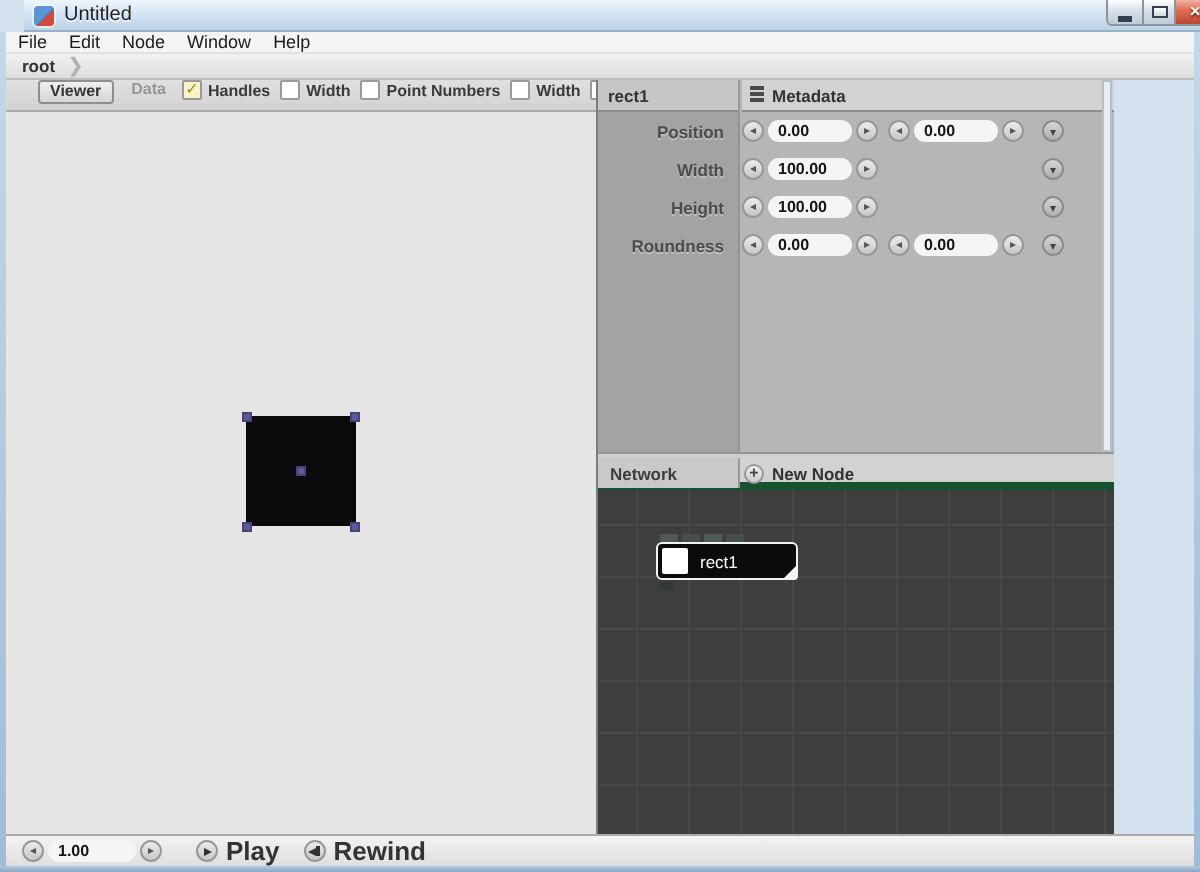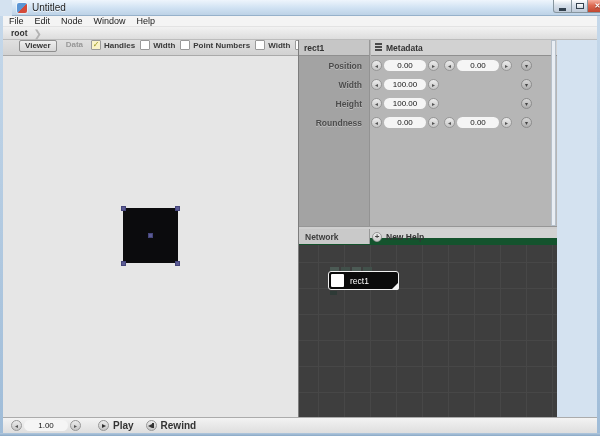--- a/index.html
+++ b/index.html
@@ -59,30 +59,30 @@
     display:flex;align-items:center;padding-left:4px;box-sizing:border-box;font-size:8.5px;font-weight:bold;color:#333}
   .meta-icon{width:7px;height:9px;margin-right:4px;
     background:repeating-linear-gradient(#4a4a4a 0 2px,rgba(0,0,0,0) 2px 3px)}
   .prow{position:absolute;left:0;right:16px;height:19px;display:flex;align-items:center}
   .plabel{width:63px;text-align:right;font-size:8.5px;font-weight:bold;color:#4c4c4c;
     text-shadow:0 1px 0 rgba(255,255,255,.3);padding-right:9px;flex:none}
   .spin{display:inline-flex;align-items:center;margin-right:5px}
   .sarrow{width:11px;height:11px;border-radius:50%;background:linear-gradient(#ececec,#c6c6c6);
     border:1px solid #979797;box-sizing:border-box;font-size:6px;color:#555;
     display:flex;align-items:center;justify-content:center;line-height:1}
-  .sval{min-width:32px;height:11px;background:#f5f5f5;border-radius:6px;margin:0 2px;font-size:8px;font-weight:normal;
-    color:#141414;text-align:center;line-height:11px;padding:0 5px;box-sizing:content-box}
+  .sval{min-width:32px;height:11px;background:#f5f5f5;border-radius:6px;margin:0 2px;font-size:8px;font-weight:bold;
+    color:#141414;line-height:11px;padding:0 5px;box-sizing:content-box}
   .pmenu{position:absolute;right:9px;top:4px;width:11px;height:11px;border-radius:50%;
     background:linear-gradient(#d6d6d6,#aeaeae);border:1px solid #8c8c8c;box-sizing:border-box;
     font-size:6px;color:#444;display:flex;align-items:center;justify-content:center}
   .param-scrollbar{position:absolute;right:1px;top:0;width:5px;height:186px;background:#e9eef4;
     border:1px solid #b6c0ca;box-sizing:border-box}
   .h-splitter{position:absolute;left:0;top:186px;right:0;height:3px;background:#cfcfcf;border-top:1px solid #969696;box-sizing:border-box}
   .network-header{position:absolute;left:0;top:189px;right:0;height:16px;background:#d2d2d2;
-    border-bottom:7px solid #14532d;box-sizing:border-box}
+    border-bottom:4px solid #14532d;box-sizing:border-box}
   .nh-left{position:absolute;left:0;top:0;width:71px;height:15px;background:#c9c9c9;border-right:1px solid #999;
     display:flex;align-items:center;padding-left:6px;box-sizing:border-box;font-size:8.5px;font-weight:bold;color:#3e3e3e}
   .new-node-btn{position:absolute;left:73px;top:1px;height:13px;display:flex;align-items:center;
     font-size:8.5px;font-weight:bold;color:#333}
   .plus-circle{width:10px;height:10px;border-radius:50%;background:linear-gradient(#eee,#ccc);border:1px solid #999;
     box-sizing:border-box;font-size:8px;color:#444;display:flex;align-items:center;justify-content:center;
     margin-right:4px;line-height:1}
   .network-grid{position:absolute;left:0;top:205px;right:0;height:172px;background:#3e3e3e;overflow:hidden;
     background-image:linear-gradient(#474747 1px,rgba(0,0,0,0) 1px),linear-gradient(90deg,#474747 1px,rgba(0,0,0,0) 1px);
     background-size:26px 26px;background-position:-7px -9px}
@@ -91,21 +91,21 @@
   .node-icon{width:13px;height:13px;background:#fff;border-radius:1px;margin-left:2px;flex:none}
   .node-label{font-size:8.5px;color:#fff;margin-left:6px}
   .node-fold{position:absolute;right:-1px;bottom:-1px;width:0;height:0;
     border-left:8px solid rgba(0,0,0,0);border-bottom:8px solid #f2f2f2;border-bottom-right-radius:2px}
   .port{position:absolute;top:22px;height:4px;width:9px}
   .outport{position:absolute;left:31px;top:46px;width:7px;height:4px;background:#2e3a36}
   
   .animbar{position:absolute;left:3px;top:417px;width:594px;height:16px;
     background:linear-gradient(#f3f3f3,#dedede);border-top:1px solid #ababab;
     display:flex;align-items:center;padding-left:8px;box-sizing:border-box}
-  .abtn{display:inline-flex;align-items:center;margin-left:12px;font-size:10px;font-weight:bold;color:#333}
+  .abtn{display:inline-flex;align-items:center;margin-left:12px;font-size:13px;font-weight:bold;color:#333}
   .icon-circle{width:11px;height:11px;border-radius:50%;background:linear-gradient(#ececec,#c6c6c6);
     border:1px solid #979797;box-sizing:border-box;display:flex;align-items:center;justify-content:center;margin-right:4px}
   .play-tri{width:0;height:0;border-left:4px solid #333;border-top:2.5px solid rgba(0,0,0,0);
     border-bottom:2.5px solid rgba(0,0,0,0);margin-left:1px}
   .rw-bar{width:2px;height:5px;background:#333}
   .rw-tri{width:0;height:0;border-right:4px solid #333;border-top:2.5px solid rgba(0,0,0,0);
     border-bottom:2.5px solid rgba(0,0,0,0)}
 </style>
 </head>
 <body>
@@ -239,21 +239,21 @@
       <span class="pmenu">▾</span>
     </div>
 
     <div class="param-scrollbar"></div>
     <div class="h-splitter"></div>
 
     <div class="network-header">
       <div class="nh-left">Network</div>
       <div class="new-node-btn">
         <span class="plus-circle">+</span>
-        <span>New Help</span>
+        <span>New Node</span>
       </div>
     </div>
 
     <div class="network-grid">
       <span class="port" style="left:31px;background:#4b5a54"></span>
       <span class="port" style="left:42px;background:#41504a"></span>
       <span class="port" style="left:53px;background:#4b5a54"></span>
       <span class="port" style="left:64px;background:#41504a"></span>
       <div class="node">
         <span class="node-icon"></span>

